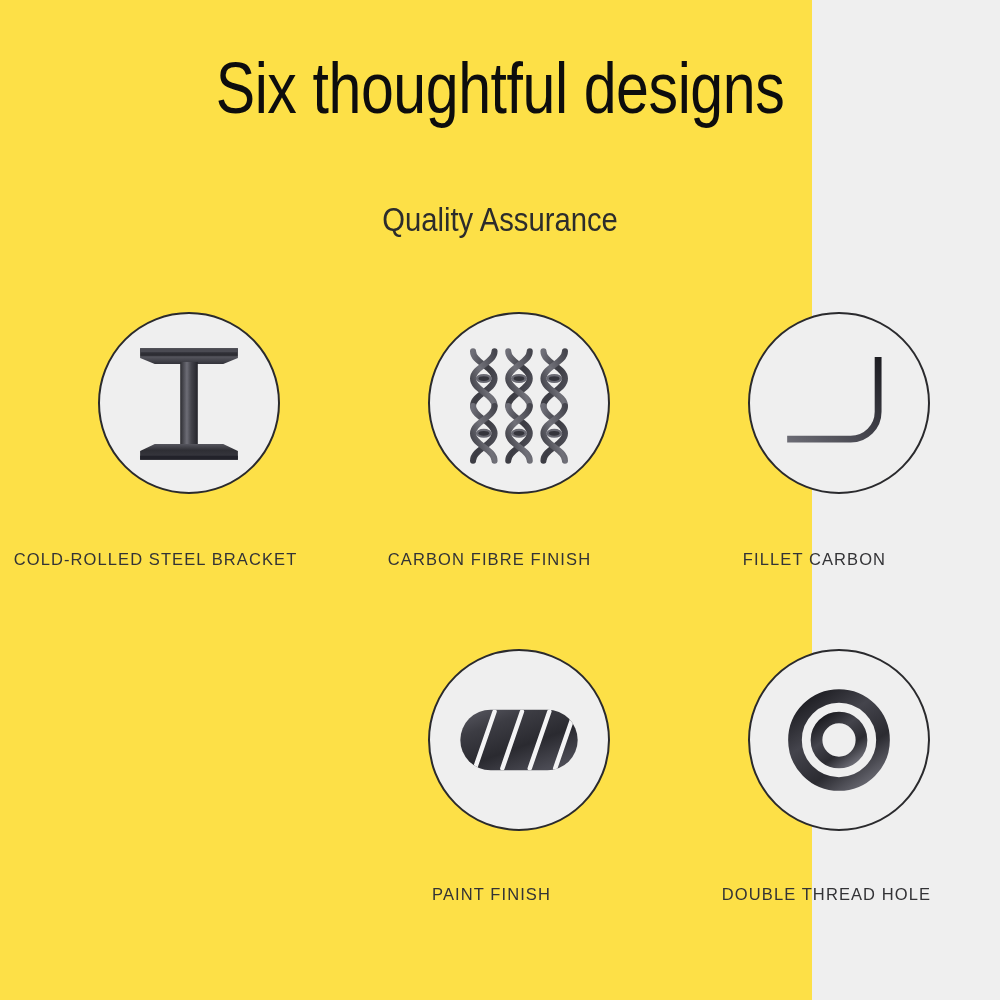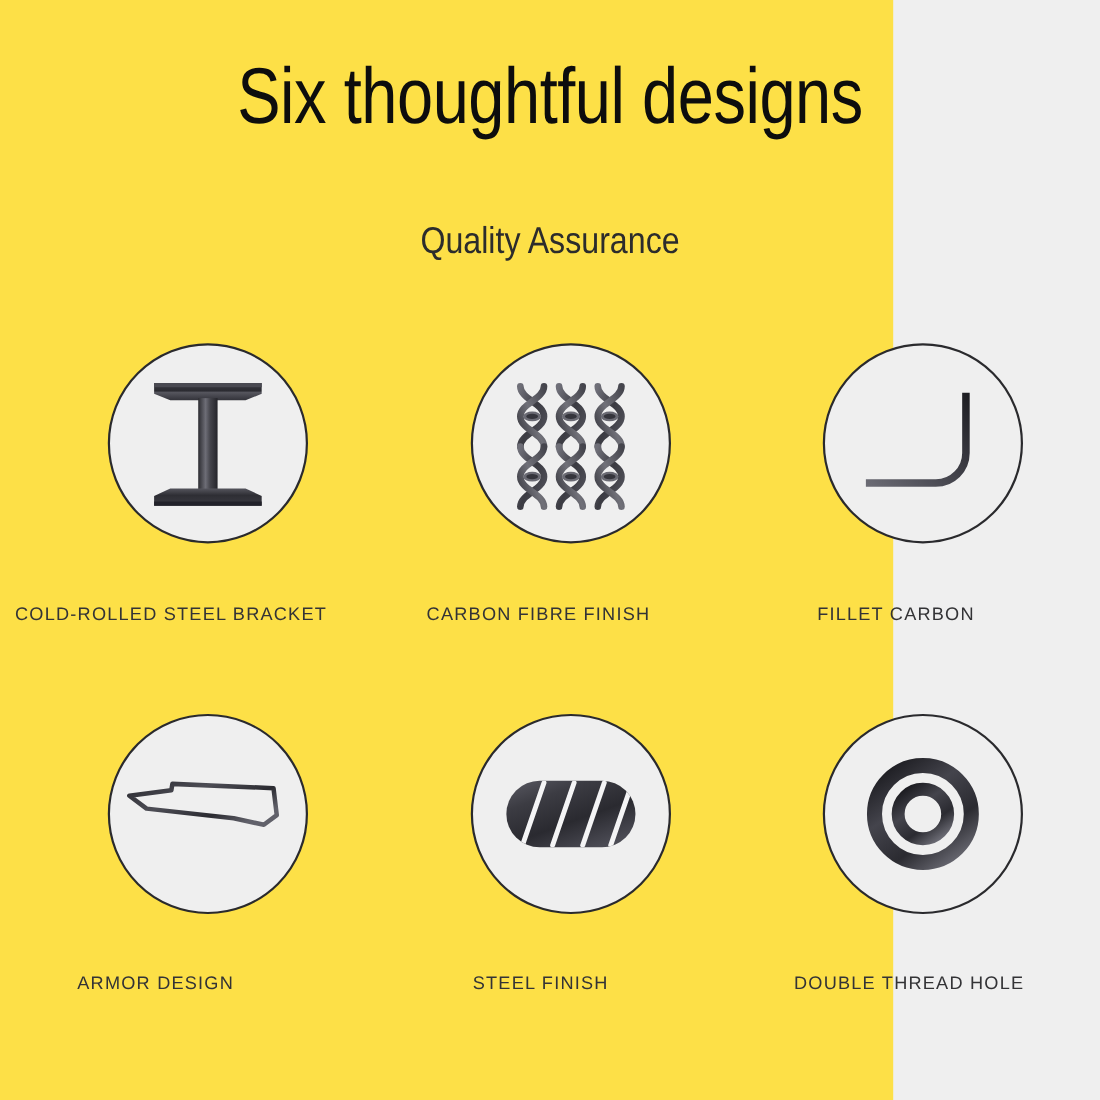--- a/index.html
+++ b/index.html
@@ -226,36 +226,20 @@
               <stop offset="45%" stop-color="#3d3d45"></stop>
               <stop offset="100%" stop-color="#6b6b74"></stop>
             </linearGradient>
           </defs>
           <path d="M131,44 L131,100 A28,28 0 0 1 103,128 L38,128" fill="none" stroke="url(#gFillet)" stroke-width="7" stroke-linecap="butt"></path>
         </svg>
       </div>
       <div class="caption">FILLET CARBON</div>
     </div>
 
-    <div class="cell c3">
-      <div class="circle">
-        <svg class="glyph" viewBox="0 0 182 182">
-          <defs>
-            <linearGradient id="gArmor" x1="0" y1="0" x2="1" y2="0.6">
-              <stop offset="0%" stop-color="#2a2a30"></stop>
-              <stop offset="40%" stop-color="#4d4d55"></stop>
-              <stop offset="75%" stop-color="#2b2b31"></stop>
-              <stop offset="100%" stop-color="#61616a"></stop>
-            </linearGradient>
-          </defs>
-          <path d="M18,74 L57,69 L58,63 L152,67 L155,92 L143,101 L115,95 L34,86 Z" fill="none" stroke="url(#gArmor)" stroke-width="4.2" stroke-linejoin="round" stroke-linecap="round"></path>
-        </svg>
-      </div>
-      <div class="caption">ARMOR DESIGN</div>
-    </div>
 
     <div class="cell c4">
       <div class="circle">
         <svg class="glyph" viewBox="0 0 182 182">
           <defs>
             <linearGradient id="gPill" x1="0" y1="0" x2="0.7" y2="1">
               <stop offset="0%" stop-color="#5a5a63"></stop>
               <stop offset="30%" stop-color="#3c3c43"></stop>
               <stop offset="65%" stop-color="#2a2a30"></stop>
               <stop offset="100%" stop-color="#4b4b54"></stop>
@@ -266,21 +250,21 @@
           </defs>
           <rect x="31" y="60" width="120" height="62" rx="31" ry="31" fill="url(#gPill)"></rect>
           <g clip-path="url(#pillClip)" stroke="#f4f4f5" stroke-width="4.6" stroke-linecap="round">
             <line x1="46" y1="120" x2="66" y2="62"></line>
             <line x1="74" y1="120" x2="94" y2="62"></line>
             <line x1="102" y1="120" x2="122" y2="62"></line>
             <line x1="128" y1="120" x2="148" y2="62"></line>
           </g>
         </svg>
       </div>
-      <div class="caption">STEEL FINISH</div>
+      <div class="caption">PAINT FINISH</div>
     </div>
 
     <div class="cell c5">
       <div class="circle">
         <svg class="glyph" viewBox="0 0 182 182">
           <defs>
             <linearGradient id="gRing" x1="0.15" y1="0" x2="0.85" y2="1">
               <stop offset="0%" stop-color="#1d1d22"></stop>
               <stop offset="35%" stop-color="#44444c"></stop>
               <stop offset="70%" stop-color="#2b2b31"></stop>

